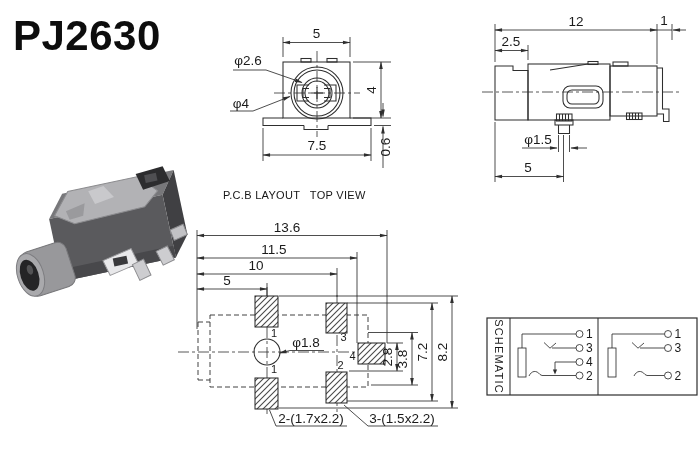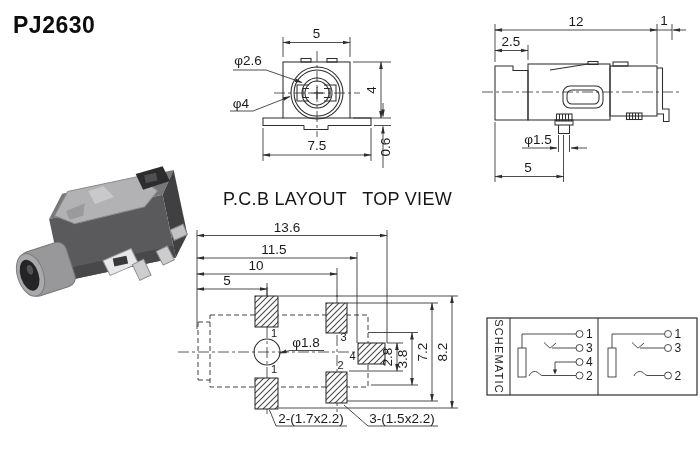--- a/index.html
+++ b/index.html
@@ -1,20 +1,20 @@
 <!DOCTYPE html>
 <html><head>
 <meta charset="utf-8">
 <style>
   *{margin:0;padding:0;box-sizing:border-box}
   html,body{width:700px;height:450px;background:#fff;font-family:"Liberation Sans",sans-serif}
   #stage{position:relative;width:700px;height:450px;background:#fff;overflow:hidden}
   .abs{position:absolute}
-  #title{left:13px;top:12px;font-size:23px;font-weight:bold;color:#0d0d0d;letter-spacing:.5px}
-  #pcb-heading{left:223px;top:189px;font-size:18px;color:#161616;letter-spacing:.3px;white-space:pre}
+  #title{left:13px;top:12px;font-size:42px;font-weight:bold;color:#0d0d0d;letter-spacing:.5px}
+  #pcb-heading{left:223px;top:189px;font-size:11px;color:#161616;letter-spacing:.3px;white-space:pre}
   svg.abs{overflow:visible}
   svg text{font-family:"Liberation Sans",sans-serif;fill:#1a1a1a;font-size:13.5px}
   text.sm{font-size:11px}
   text.md{font-size:12px}
   text.schem{font-size:11px;letter-spacing:1.2px}
   .ln{stroke:#2e2e2e;stroke-width:1.05;fill:none}
   .dm{stroke:#2e2e2e;stroke-width:.85;fill:none}
   .cl{stroke:#2e2e2e;stroke-width:.8;fill:none;stroke-dasharray:11 3 3 3}
   .dash{stroke:#2e2e2e;stroke-width:.9;fill:none;stroke-dasharray:5 3}
   .pad{fill:url(#hatch);stroke:#222;stroke-width:1}

